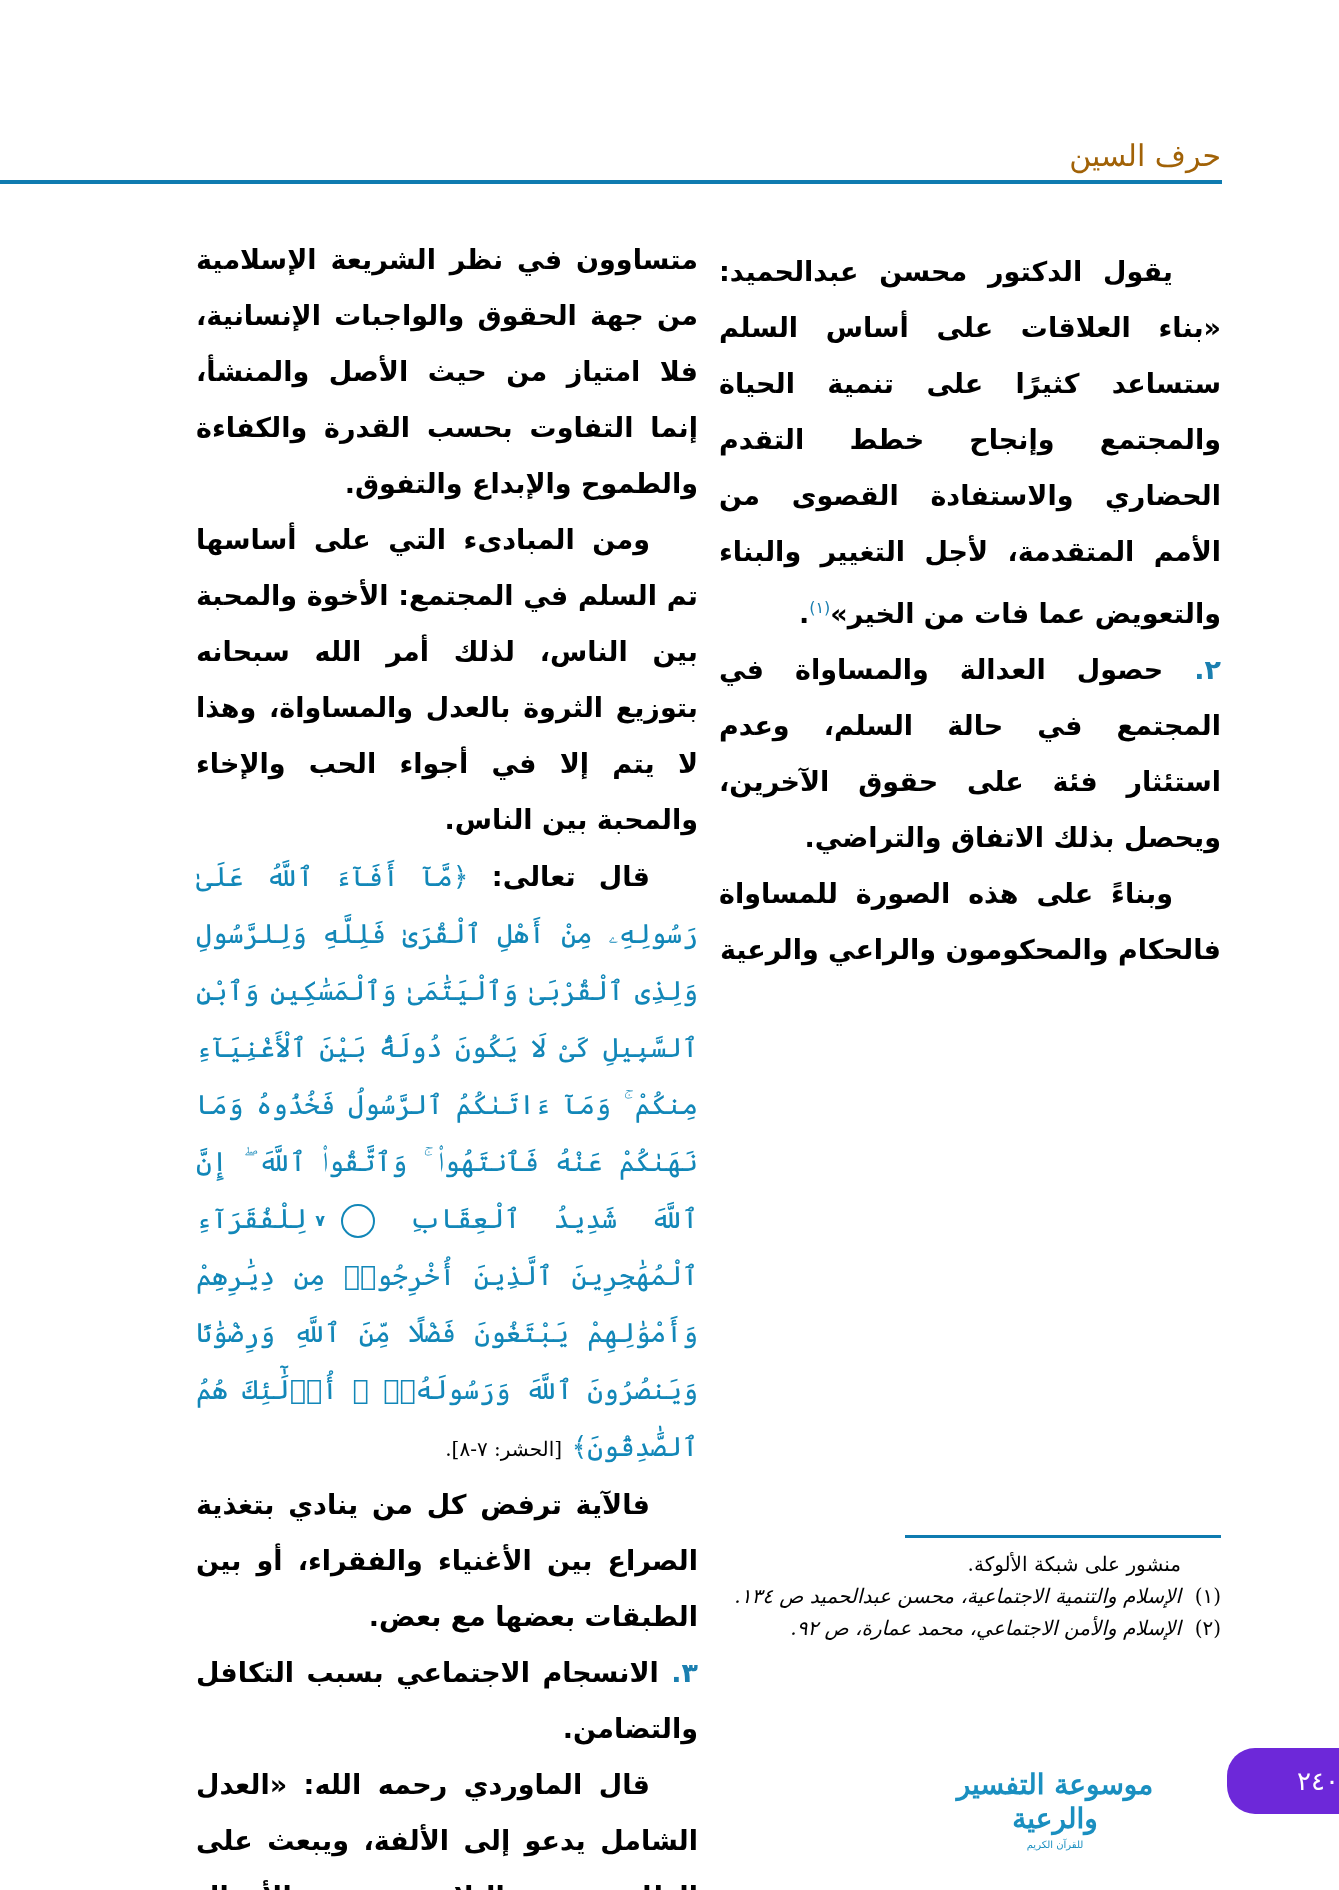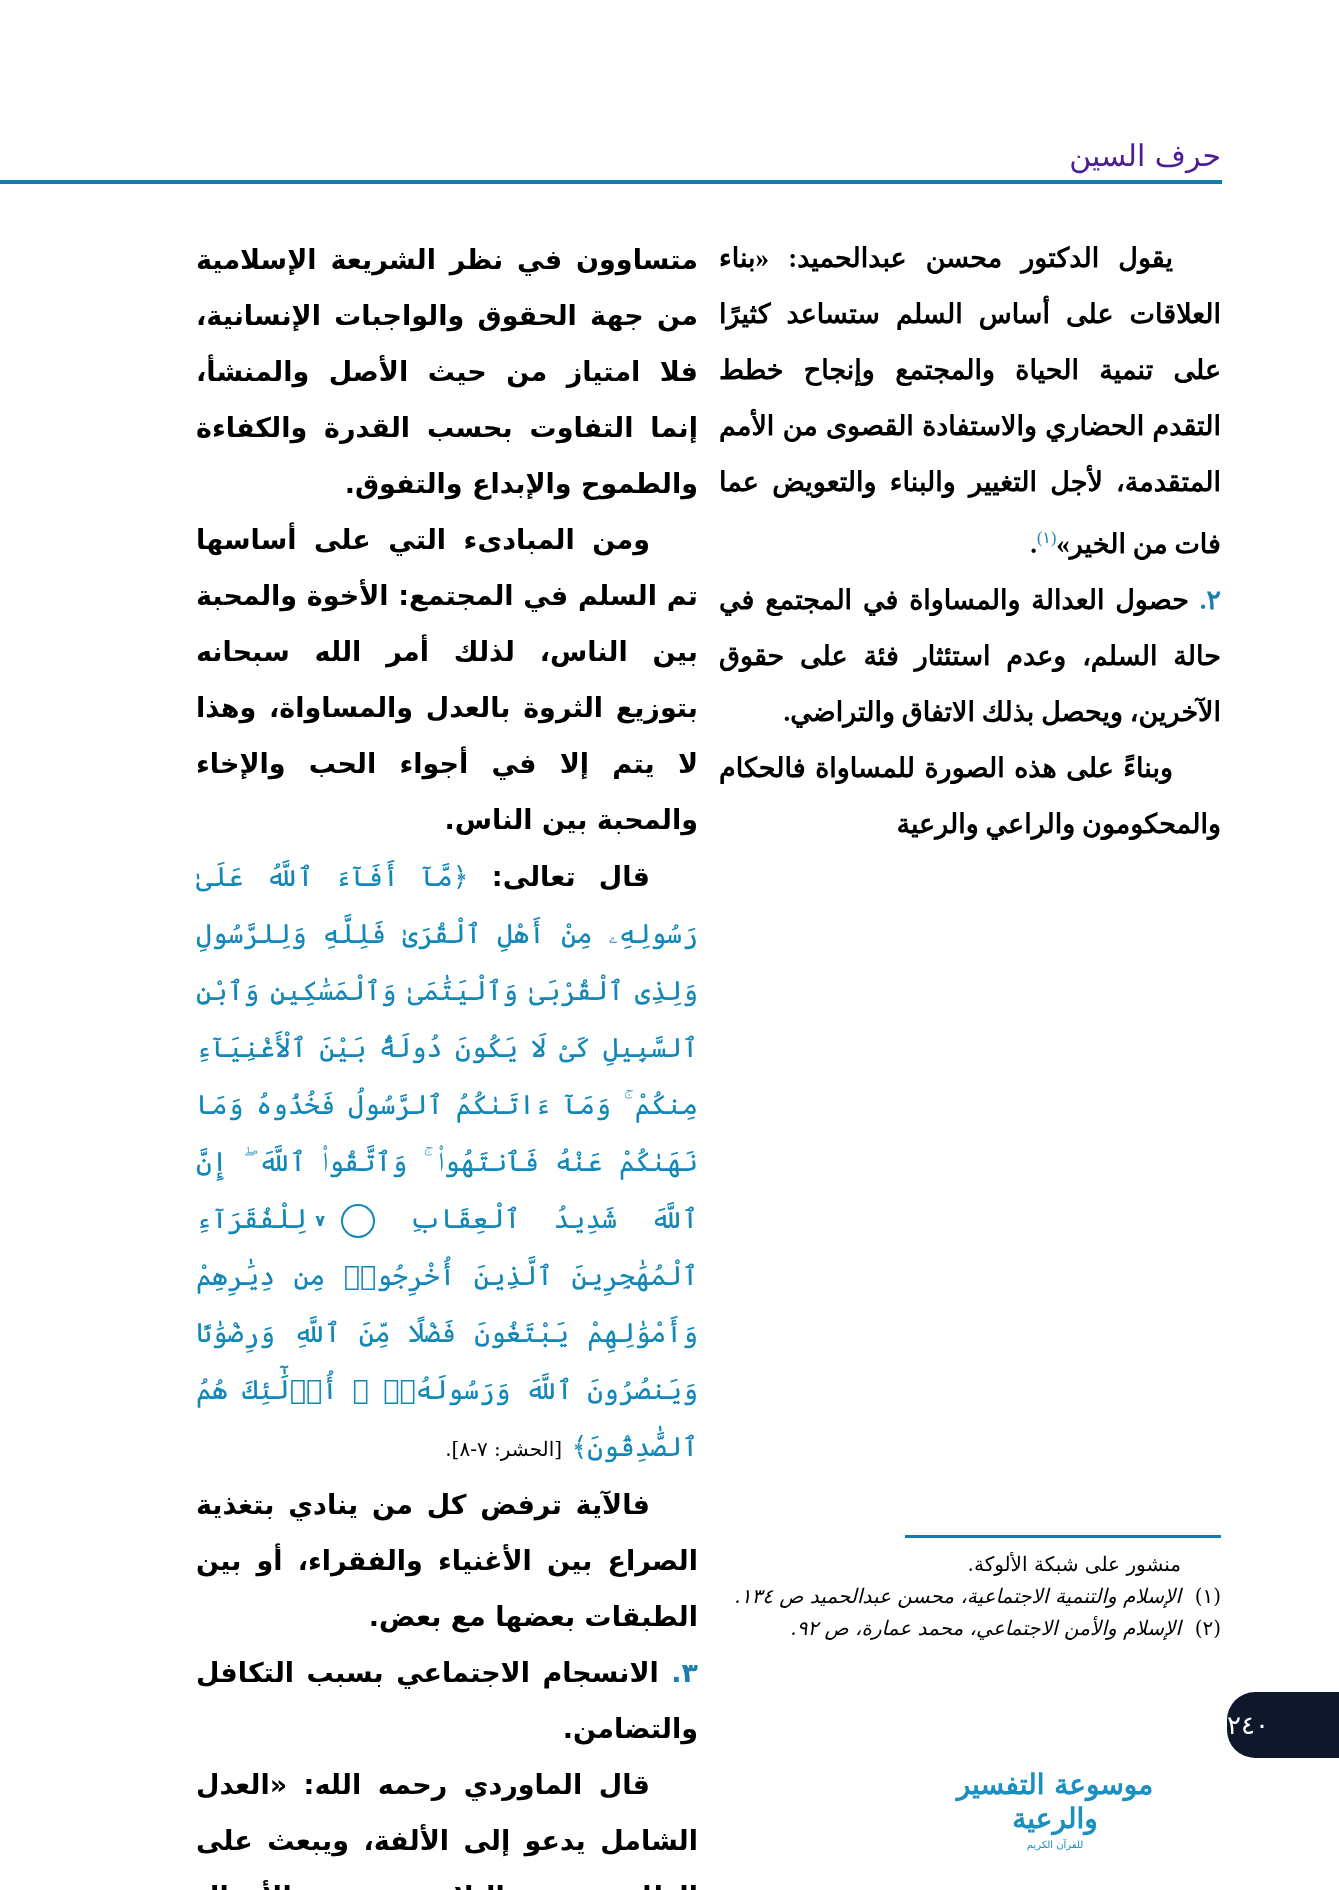--- a/index.html
+++ b/index.html
@@ -2,34 +2,34 @@
 <html><head>
   <meta charset="utf-8">
   <style>
     html, body { margin: 0; padding: 0; background: #ffffff; }
     body {
       width: 1339px; height: 1890px; position: relative; overflow: hidden;
       font-family: "DejaVu Sans", sans-serif; color: #000;
     }
     .header-title {
       position: absolute; right: 118px; top: 138px;
-      font-family: "DejaVu Serif", serif; font-size: 30px; color: #4c1d95;
+      font-family: "DejaVu Serif", serif; font-size: 30px; color: #a16207;
       direction: rtl;
     }
     .header-rule {
       position: absolute; left: 0; top: 180px; width: 1222px; height: 4px;
       background: #0f7bb0;
     }
     .col {
       position: absolute; direction: rtl; text-align: justify;
       text-align-last: right;
       font-family: "DejaVu Sans", sans-serif; font-weight: bold;
       font-size: 27px; line-height: 56px;
     }
-    .col-right { right: 118px; top: 230px; width: 502px; font-family: Liberation Serif, serif; }
+    .col-right { right: 118px; top: 244px; width: 502px; }
     .col-left  { left: 196px; top: 232px; width: 502px; }
     .col p { margin: 0; }
     .indent { text-indent: 48px; }
     .fnref { color: #1a7fb0; font-size: 16px; vertical-align: super; font-weight: normal; }
     .num { color: #1a7fb0; }
     .quran {
       color: #1287b8; font-family: "DejaVu Serif", serif; font-weight: normal;
       font-size: 27px; line-height: 57px;
     }
     .bracket { color: #1287b8; font-weight: normal; }
@@ -47,23 +47,23 @@
       position: absolute; right: 118px; top: 1548px; width: 502px;
       direction: rtl; font-family: "DejaVu Serif", serif; font-size: 20px; line-height: 32px;
       text-align: right;
     }
     .footnotes p { margin: 0; }
     .fn-note { padding-right: 40px; }
     .fn-item { display: flex; }
     .fn-item .fn-num { width: 40px; flex: none; }
     .fn-item .fn-text { flex: 1; text-align: justify; text-align-last: right; font-style: italic; }
     .page-badge {
-      position: absolute; right: 0; top: 1692px; width: 112px; height: 66px;
-      background: #0f172a; border-radius: 28px 0 0 28px;
-      color: #ffffff; font-size: 26px; text-align: left; line-height: 66px;
+      position: absolute; right: 0; top: 1748px; width: 112px; height: 66px;
+      background: #6d28d9; border-radius: 28px 0 0 28px;
+      color: #ffffff; font-size: 26px; text-align: right; line-height: 66px;
       direction: rtl;
     }
     .logo {
       position: absolute; left: 930px; top: 1768px; width: 250px; text-align: center;
       color: #1a8fc0; font-family: "DejaVu Serif", serif; direction: rtl;
     }
     .logo-main { font-size: 28px; font-weight: bold; line-height: 34px; }
     .logo-sub { font-size: 10px; line-height: 18px; }
   </style>
 </head>

